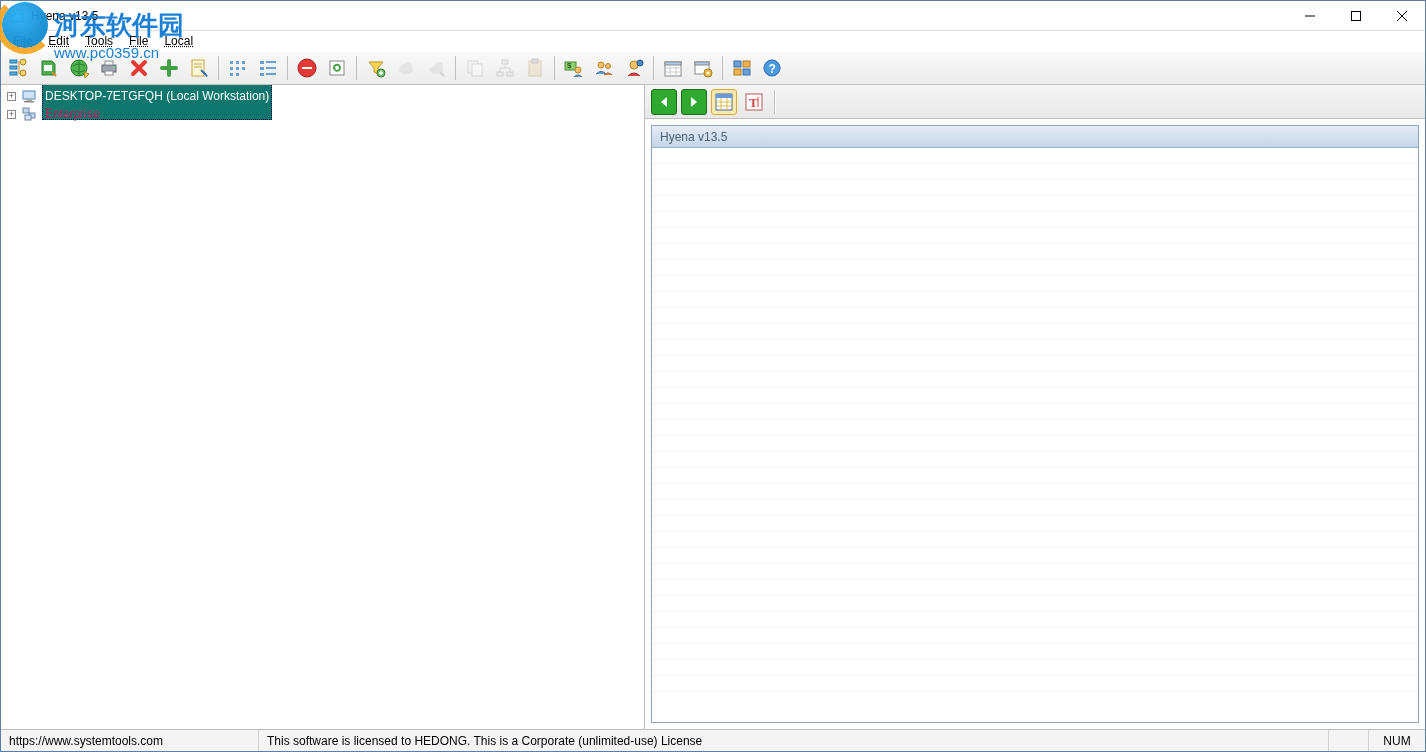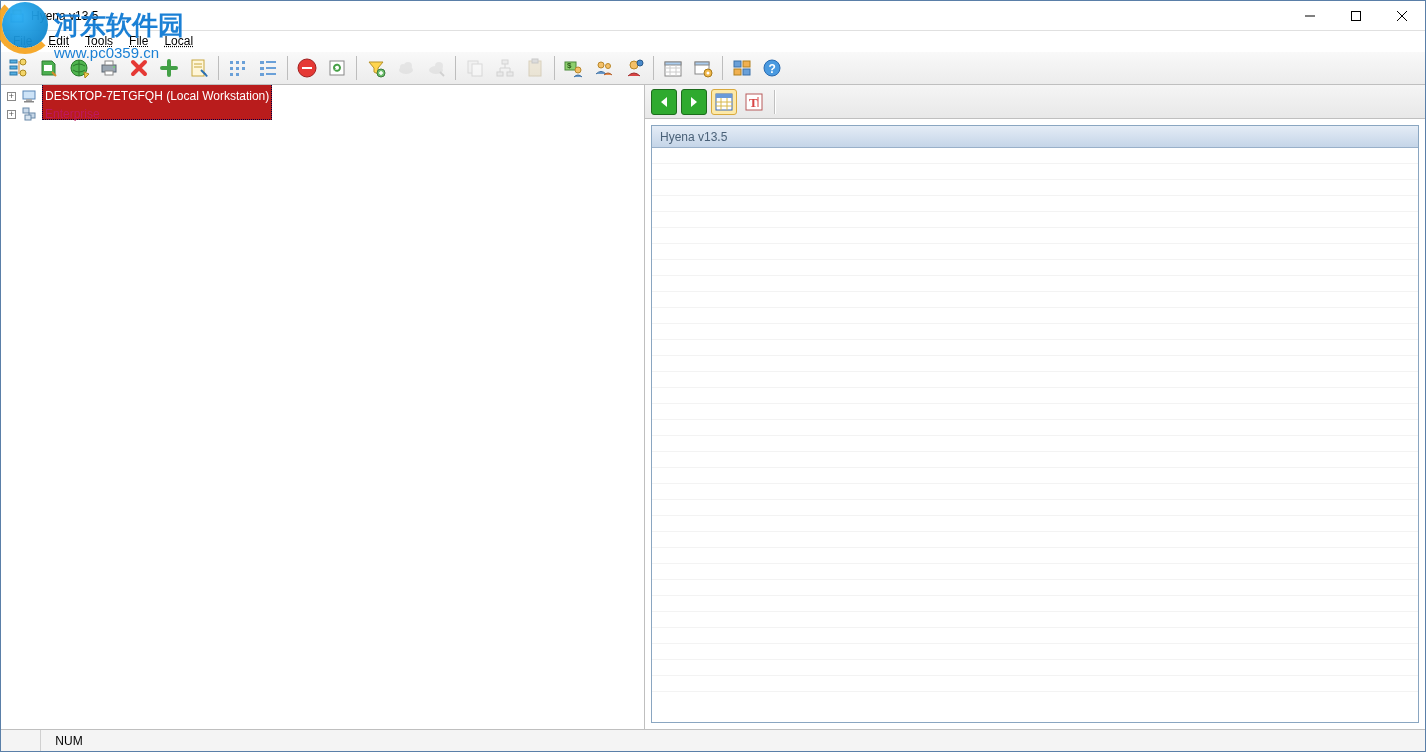--- a/index.html
+++ b/index.html
@@ -27,21 +27,21 @@
 .body { flex: 1; display: flex; min-height: 0; }
 .left { width: 644px; border-right: 1px solid #bfbfbf; background: #fff; padding: 2px 0; overflow: auto; }
 .right { flex: 1; display: flex; flex-direction: column; }
 
 
 .tree { font-size: 12px; }
 .tree-row { display: flex; align-items: center; height: 18px; padding-left: 6px; gap: 2px; }
 .tree-row .expander { width: 9px; height: 9px; border: 1px solid #888; display: flex; align-items: center; justify-content: center; font-size: 9px; line-height: 1; margin-right: 4px; color: #555; background: #fff; }
 .tree-row .ticon { width: 16px; height: 16px; margin-right: 2px; display: inline-flex; align-items: center; justify-content: center;}
 .tree-row .label { padding: 0 3px; }
-.tree-row.selected .label { background: #b91c1c; color: #fff; border: 1px dotted #004; padding: 16px 2px;}
+.tree-row.selected .label { background: #0f766e; color: #fff; border: 1px dotted #004; padding: 16px 2px;}
 .tree-row:not(.selected) .label { color: #be185d; }
 
 
 .rtoolbar { height: 34px; background: linear-gradient(#f5f5f5,#e8e8e8); border-bottom: 1px solid #bfbfbf; display: flex; align-items: center; padding: 0 6px; gap: 4px; }
 .rbtn { width: 26px; height: 26px; display: flex; align-items: center; justify-content: center; border: 1px solid transparent; border-radius: 3px; }
 .rbtn.active { background: #fde9a8; border-color: #d8a93e; }
 .rbtn.nav { background: #2faa2f; border: 1px solid #1c6b1c; border-radius: 3px; }
 .rsep { width: 2px; height: 24px; background: #c0c0c0; margin: 0 3px; border-right: 1px solid #fff; }
 
 
@@ -396,20 +396,22 @@
             <div class="line"></div>
             <div class="line"></div>
             <div class="line"></div>
             <div class="line"></div>
         </div>
       </div>
     </div>
   </div>
 
   <div class="statusbar">
+    <div class="cell url">https://www.systemtools.com</div>
+    <div class="cell lic">This software is licensed to HEDONG. This is a Corporate (unlimited-use) License</div>
     <div class="cell" style="width:40px"></div>
     <div class="cell num">NUM</div>
   </div>
 </div>
 
 <div class="watermark">
   <div class="badge">
     <div class="globe">
         <div class="ring"></div>
       </div>

